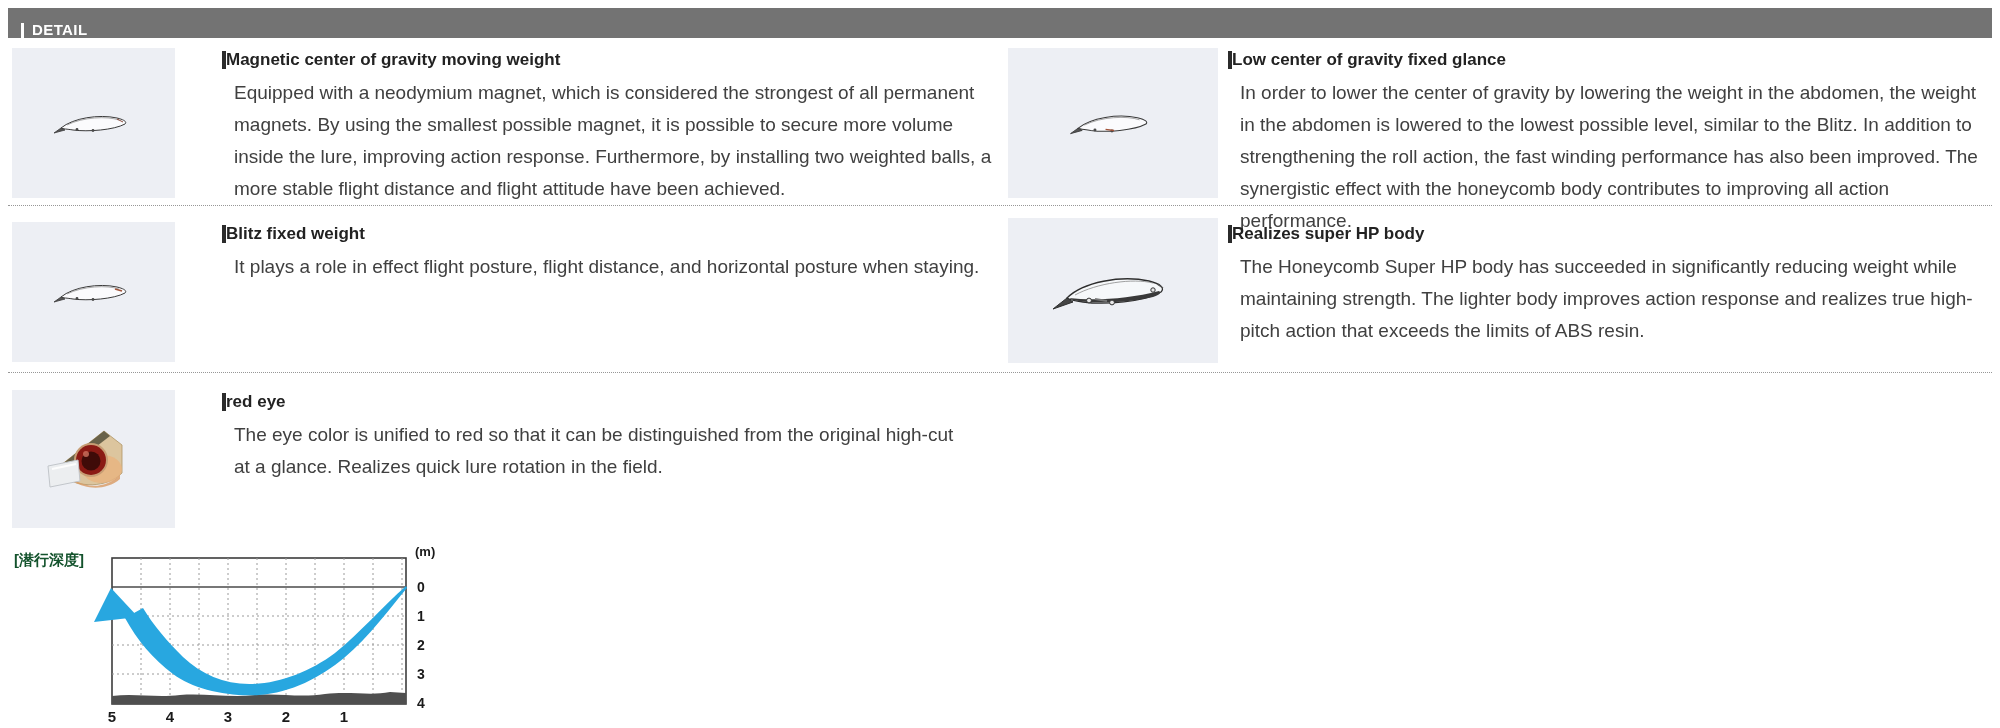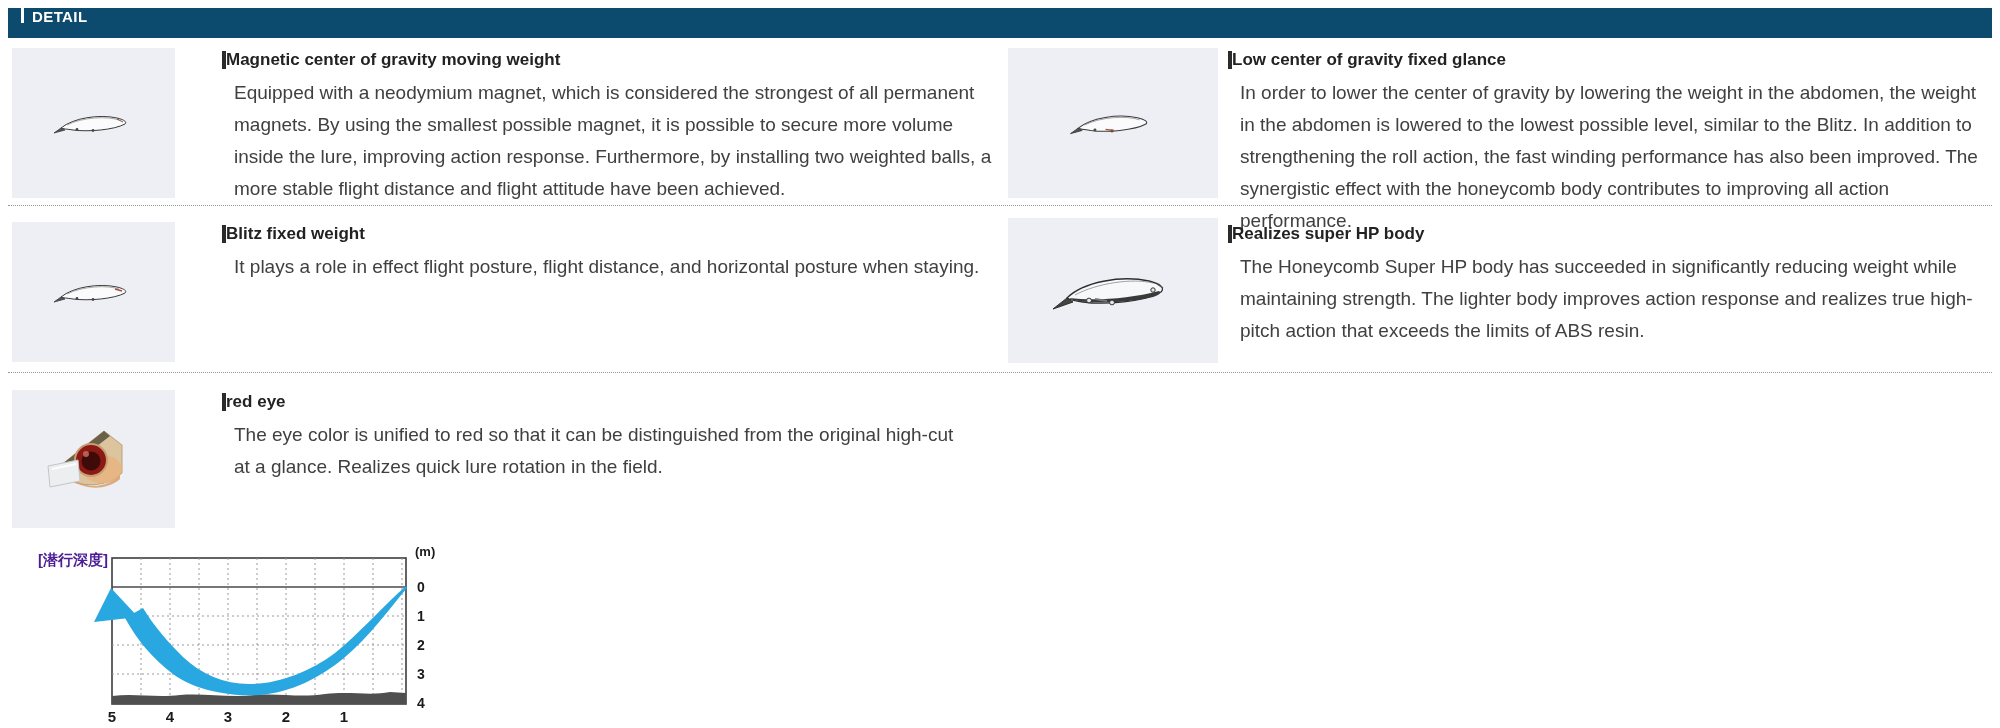--- a/index.html
+++ b/index.html
@@ -4,21 +4,21 @@
 <style>
   html,body{margin:0;padding:0;}
   body{
     width:2000px;height:728px;background:#ffffff;
     font-family:"Liberation Sans","DejaVu Sans",sans-serif;
     position:relative;overflow:hidden;color:#222;
   }
   
   .hdr{
     position:absolute;left:8px;top:8px;width:1984px;height:30px;
-    background:#0c4a6e;display:flex;align-items:flex-start;
+    background:#737373;display:flex;align-items:flex-end;
   }
   .hdr .vbar{width:3px;height:15px;background:#ffffff;margin-left:13px;}
   .hdr .hdr-title{
     color:#ffffff;font-weight:bold;font-size:15px;letter-spacing:.4px;
     margin-left:8px;text-transform:uppercase;
   }
   
   .thumb{
     position:absolute;background:#edeff4;
     display:flex;align-items:center;justify-content:center;
@@ -44,21 +44,21 @@
   .d1{top:205px;}
   .t3{left:12px;top:222px;width:163px;height:140px;}
   .x3{left:222px;top:224px;width:765px;}
   .t4{left:1008px;top:218px;width:210px;height:145px;}
   .x4{left:1228px;top:224px;width:765px;}
   .d2{top:372px;}
   .t5{left:12px;top:390px;width:163px;height:138px;}
   .x5{left:222px;top:392px;width:745px;}
   
   .chart-label{
-    position:absolute;left:14px;top:551px;font-size:15px;font-weight:bold;color:#4c1d95;margin-left:24px;
+    position:absolute;left:14px;top:551px;font-size:15px;font-weight:bold;color:#14532d;
   }
   .chart-wrap{position:absolute;left:85px;top:546px;width:360px;height:182px;}
   .cticklabel{font-family:"Liberation Sans","DejaVu Sans",sans-serif;font-weight:bold;fill:#1a1a1a;}
 </style>
 </head>
 <body>
 
 <div class="hdr">
   <span class="vbar"></span>
   <span class="hdr-title">DETAIL</span>

